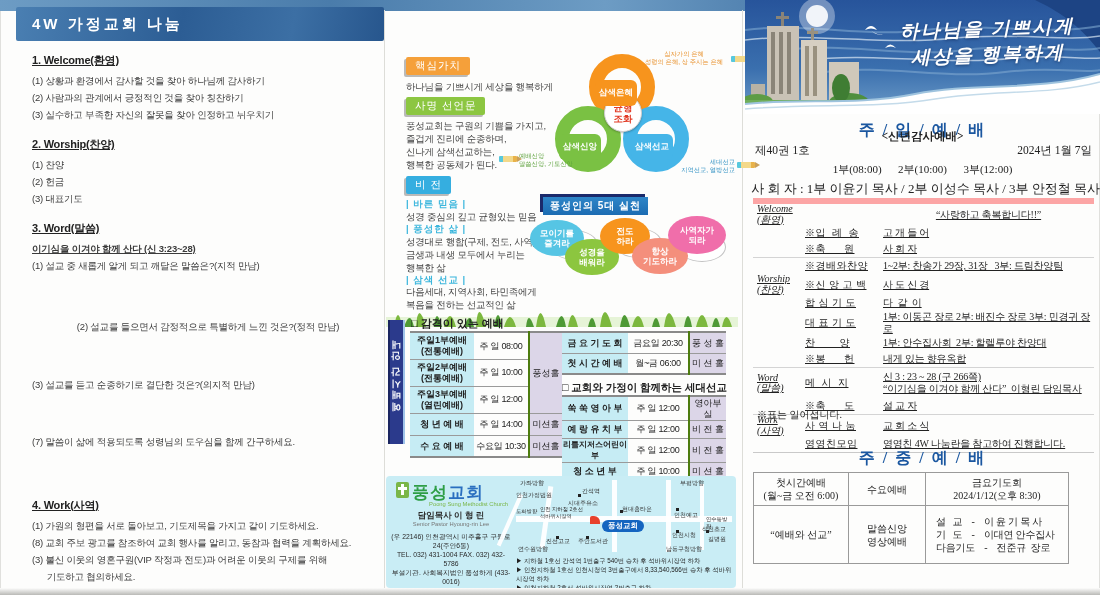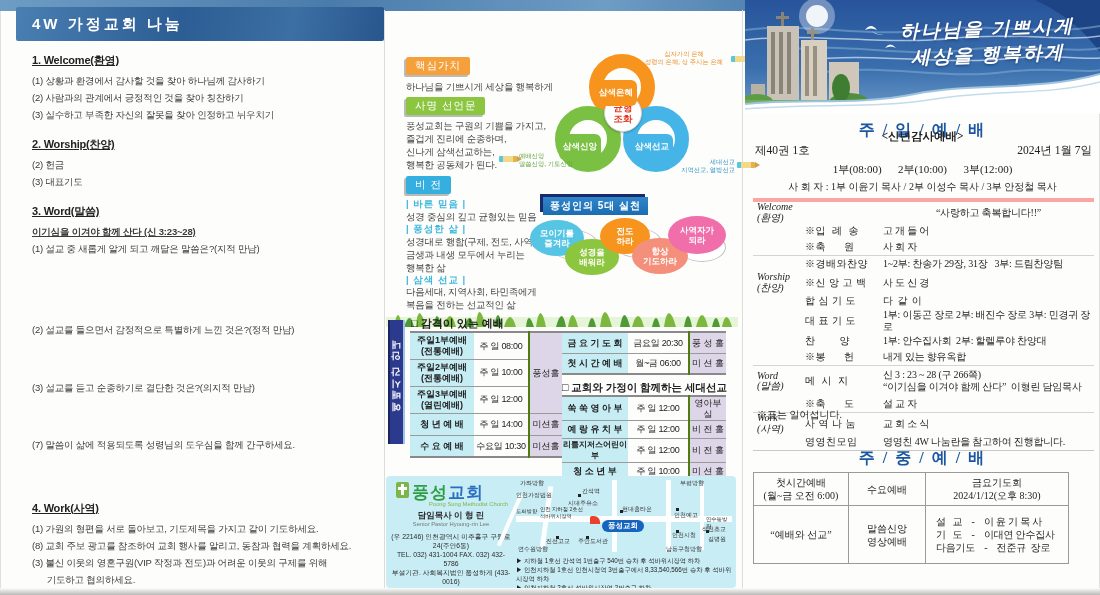--- a/index.html
+++ b/index.html
@@ -15,21 +15,21 @@
   .scan-bottom{left:0;bottom:0;width:1100px;height:7px;background:linear-gradient(#fdfdfc,#b9b9b6);}
 
   
   .ltitle{left:16px;top:7px;width:368px;height:34px;border-radius:2px;
     background:linear-gradient(100deg,#4a7fb2 0%,#2c5d94 45%,#3c6fa4 75%,#27568d 100%);
     color:#fff;font-size:15px;font-weight:bold;letter-spacing:3px;line-height:34px;padding-left:16px;box-sizing:border-box;}
   .lbody{left:32px;top:52px;width:352px;color:#3b3b3b;font-size:9.5px;line-height:17px;letter-spacing:-.2px;}
   .sh{font-size:11px;font-weight:bold;text-decoration:underline;color:#222;margin-bottom:3px;}
   .sub-u{text-decoration:underline;font-weight:bold;}
   .mt1{margin-top:13px;} .mt2{margin-top:13px;}
-  .gap1{margin-top:64px;} .gap2{margin-top:41px;} .gap3{margin-top:40px;} .gap4{margin-top:47px;}
+  .gap1{margin-top:44px;text-align:center;} .gap2{margin-top:41px;} .gap3{margin-top:40px;} .gap4{margin-top:47px;}
 
   
   .mid{left:386px;top:0;width:352px;height:595px;}
   .tab{display:inline-block;color:#fff;font-size:10.5px;font-weight:normal;padding:2px 9px;border-radius:2px;
        box-shadow:-2px 2px 0 rgba(60,60,60,.35);letter-spacing:1px;}
   .tab.or{background:#f5a03a;} .tab.gr{background:#8cc641;} .tab.bl{background:#35aee0;}
   .mtext{color:#444;font-size:9.5px;line-height:13px;letter-spacing:-.2px;}
   .vtag{color:#3db7dd;font-weight:bold;font-size:9.5px;letter-spacing:1px;}
 
   .ring{border-radius:50%;border:14px solid;background:transparent;box-sizing:border-box;}
@@ -76,21 +76,21 @@
   
   .rp{left:745px;top:0;width:355px;height:595px;font-family:"Liberation Serif",serif;color:#222;}
   .slogan{color:#fff;font-weight:bold;font-size:19px;line-height:26px;text-align:center;
      letter-spacing:2px;transform:rotate(-2deg);text-shadow:0 1px 3px rgba(0,20,60,.5);font-style:italic;}
   .rtitle{width:355px;text-align:center;color:#1b57a0;font-size:16px;font-weight:bold;letter-spacing:2px;}
   .meta{font-size:11.5px;}
   .orow{display:grid;grid-template-columns:52px 72px 1fr;min-height:16px;font-size:10px;align-items:center;}
   .orow .c1{font-style:italic;font-size:10px;line-height:10.5px;white-space:pre-line;padding-left:4px;}
   .orow .c2{white-space:pre-wrap;letter-spacing:.5px;}
   .orow .c3{white-space:pre-wrap;padding-left:6px;line-height:12px;letter-spacing:-.2px;}
-  .orders{border-top:4px solid #fca5a5;border-bottom:1px solid #c9c9c9;}
+  .orders{border-top:6px solid #fca5a5;border-bottom:1px solid #c9c9c9;text-decoration:underline;}
   .gline{border-top:1px solid #d4d4d4;}
   .ctr{text-align:center;}
   table.wk{border-collapse:collapse;table-layout:fixed;width:316px;padding-left:47px;}
   table.wk td{border:1px solid #9a9a9a;font-size:10px;text-align:center;white-space:pre-wrap;
      line-height:13px;padding:3px 2px;}
   table.wk td.l{text-align:left;padding-left:10px;letter-spacing:-.2px;}
 </style>
 </head>
 <body>
 
@@ -102,20 +102,21 @@
   <div class="abs ltitle">
     <span>4W 가정교회 나눔</span>
   </div>
   <div class="abs lbody">
     <div class="sh">1. Welcome(환영)</div>
     <div>(1) 상황과 환경에서 감사할 것을 찾아 하나님께 감사하기</div>
     <div>(2) 사람과의 관계에서 긍정적인 것을 찾아 칭찬하기</div>
     <div>(3) 실수하고 부족한 자신의 잘못을 찾아 인정하고 뉘우치기</div>
 
     <div class="sh mt1">2. Worship(찬양)</div>
+    <div>(1) 찬양</div>
     <div>(2) 헌금</div>
     <div>(3) 대표기도</div>
 
     <div class="sh mt2">3. Word(말씀)</div>
     <div class="sub-u">이기심을 이겨야 함께 산다 (신 3:23~28)</div>
     <div>(1) 설교 중 새롭게 알게 되고 깨달은 말씀은?(지적 만남)</div>
     <div class="gap1">(2) 설교를 들으면서 감정적으로 특별하게 느낀 것은?(정적 만남)</div>
     <div class="gap2">(3) 설교를 듣고 순종하기로 결단한 것은?(의지적 만남)</div>
     <div class="gap3">(7) 말씀이 삶에 적용되도록 성령님의 도우심을 함께 간구하세요.</div>
 
@@ -396,21 +397,21 @@
       <path d="M0 109 C70 103 130 109 190 99 C250 89 300 96 355 82" stroke="#c4dbea" stroke-width="1.5" fill="none"></path>
     </svg>
     <div class="abs slogan pre" style="left:140px;top:16px;width:205px">하나님을 기쁘시게
 세상을 행복하게</div>
 
     <div class="abs rtitle" style="top:120px">주 / 일 / 예 / 배</div>
     <div class="abs meta" style="left:10px;top:143px">제40권 1호</div>
     <div class="abs meta" style="left:0;top:129px;width:355px;text-align:center;font-weight:bold">&lt;신년감사예배&gt;</div>
     <div class="abs meta" style="right:8px;top:143px">2024년 1월 7일</div>
     <div class="abs pre" style="left:0;top:162px;width:355px;text-align:center;font-size:11px">1부(08:00)      2부(10:00)      3부(12:00)</div>
-    <div class="abs" style="left:0;top:180px;width:355px;text-align:center;font-size:10px">사 회 자 : 1부 이윤기 목사 / 2부 이성수 목사 / 3부 안정철 목사</div>
+    <div class="abs" style="left:0;top:180px;width:355px;text-align:right;font-size:13px">사 회 자 : 1부 이윤기 목사 / 2부 이성수 목사 / 3부 안정철 목사</div>
 
     <div class="abs orders" style="left:8px;top:198px;width:341px">
       <div class="orow" style="min-height:18px">
         <div class="c1">Welcome
 (환영)</div>
         <div class="c2"></div>
         <div class="c3 ctr">“사랑하고 축복합니다!!”</div>
       </div>
       <div class="orow">
         <div class="c1"></div>

